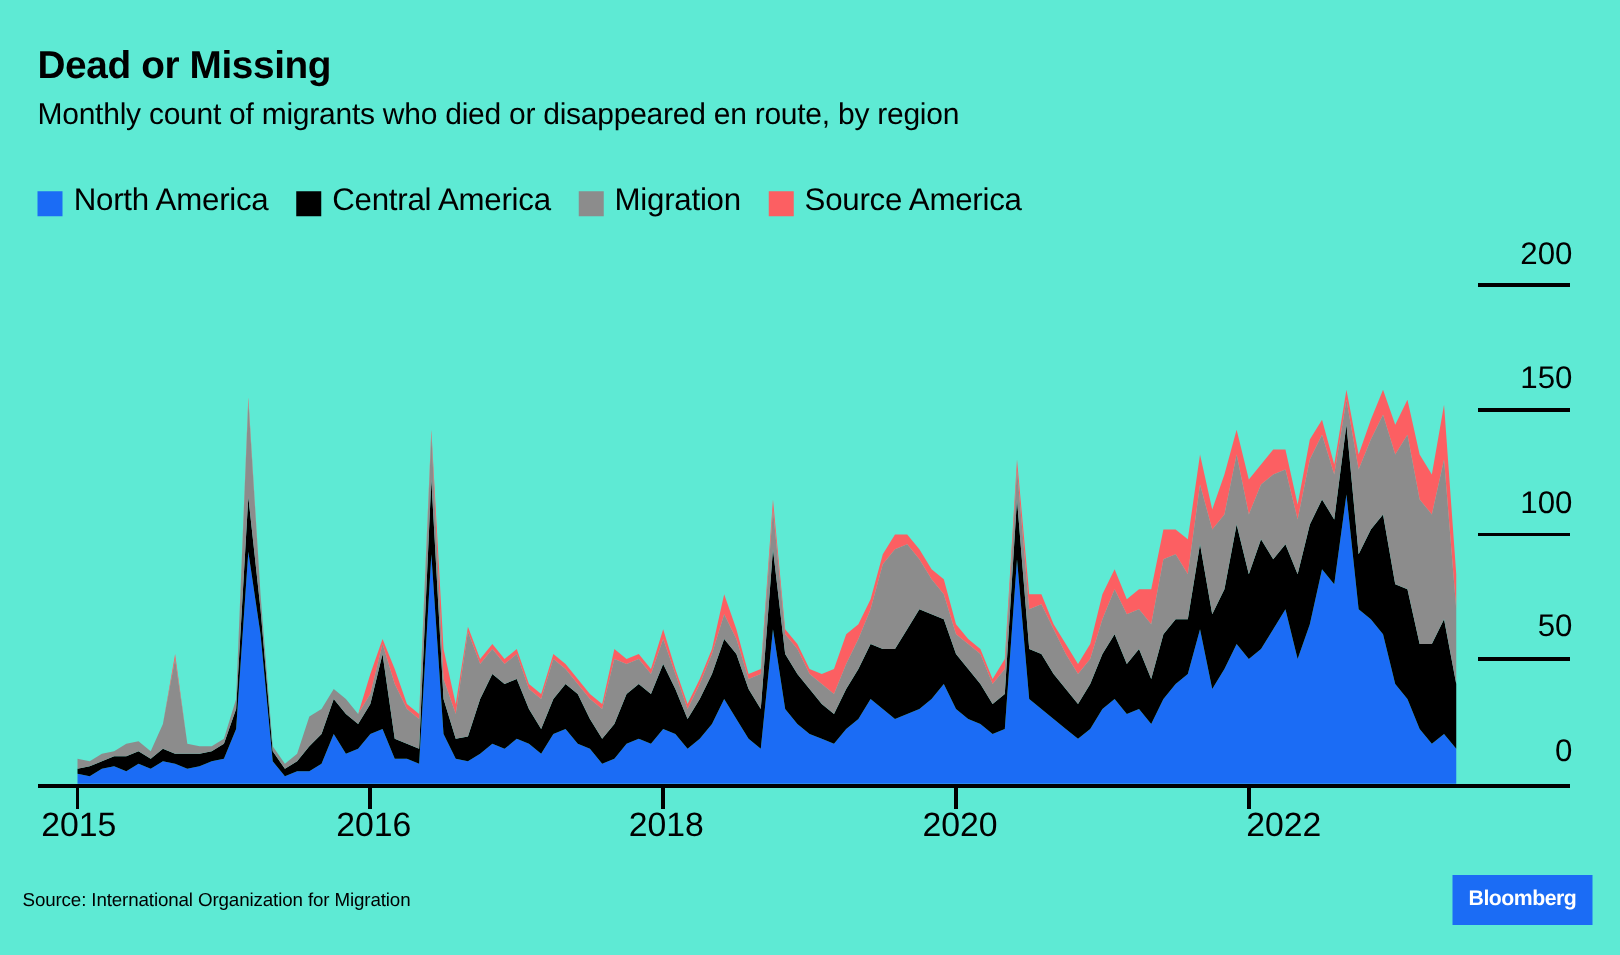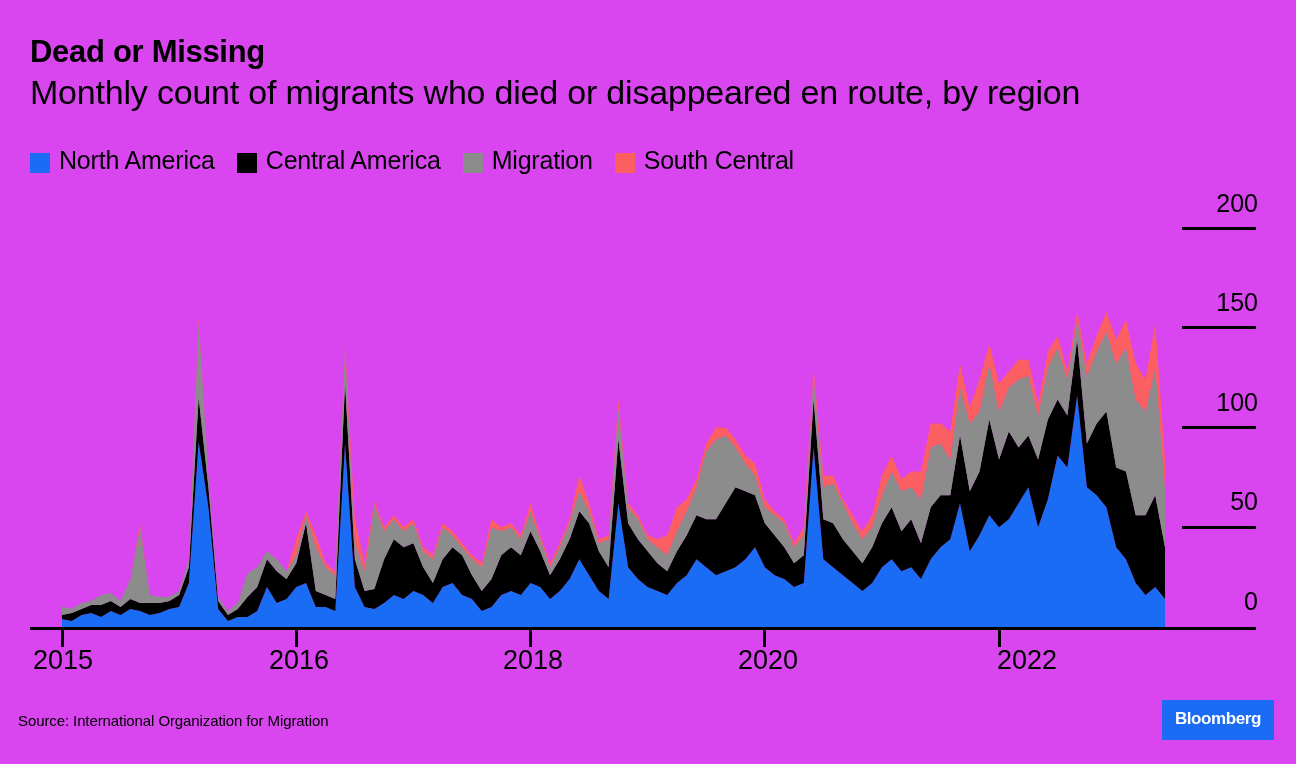--- a/index.html
+++ b/index.html
@@ -12,40 +12,40 @@
     height: 764px;
     font-family: "Liberation Sans", sans-serif;
     color: #000000;
     overflow: hidden;
     position: relative;
   }
   #page {
     position: relative;
     width: 1296px;
     height: 764px;
-    background: #d946ef;
+    background: #5eead4;
   }
 
   
   #header {
     position: absolute;
     left: 30px;
     top: 34px;
     width: 1240px;
   }
   #chart-title {
     font-size: 31px;
     font-weight: bold;
     letter-spacing: -0.3px;
     line-height: 36px;
     margin: 0;
     color: #000000;
   }
   #chart-subtitle {
-    font-size: 34px;
+    font-size: 24px;
     font-weight: normal;
     letter-spacing: -0.2px;
     line-height: 32px;
     margin: 6px 0 0 0;
     color: #000000;
   }
 
   
   #legend {
     position: absolute;
@@ -155,21 +155,21 @@
     <div class="legend-item">
       <span class="legend-swatch" style="background:#000000"></span>
       <span class="legend-label">Central America</span>
     </div>
     <div class="legend-item">
       <span class="legend-swatch" style="background:#8c8c8c"></span>
       <span class="legend-label">Migration</span>
     </div>
     <div class="legend-item">
       <span class="legend-swatch" style="background:#fc5f62"></span>
-      <span class="legend-label">South Central</span>
+      <span class="legend-label">Source America</span>
     </div>
   </div>
 
   <div id="plot-wrap">
     <svg id="plot-svg" width="1296" height="764" viewBox="0 0 1296 764">
       <g id="areas">
           <path d="M62.00,619.02 L71.76,621.01 L81.52,615.03 L91.28,613.03 L101.04,617.02 L110.81,611.04 L120.57,615.03 L130.33,609.04 L140.09,611.04 L149.85,615.03 L159.61,613.03 L169.37,609.04 L179.13,607.05 L188.89,583.11 L198.65,441.47 L208.42,507.30 L218.18,609.04 L227.94,621.01 L237.70,617.02 L247.46,617.02 L257.22,611.04 L266.98,587.10 L276.74,603.06 L286.50,599.07 L296.27,587.10 L306.03,583.11 L315.79,607.05 L325.55,607.05 L335.31,611.04 L345.07,443.46 L354.83,587.10 L364.59,607.05 L374.35,609.04 L384.12,603.06 L393.88,595.08 L403.64,599.07 L413.40,591.09 L423.16,595.08 L432.92,603.06 L442.68,587.10 L452.44,583.11 L462.20,595.08 L471.96,599.07 L481.73,611.04 L491.49,607.05 L501.25,595.08 L511.01,591.09 L520.77,595.08 L530.53,583.11 L540.29,587.10 L550.05,599.07 L559.81,591.09 L569.58,579.12 L579.34,559.17 L589.10,575.13 L598.86,591.09 L608.62,599.07 L618.38,503.31 L628.14,567.15 L637.90,579.12 L647.66,587.10 L657.42,591.09 L667.19,595.08 L676.95,583.11 L686.71,575.13 L696.47,559.17 L706.23,567.15 L715.99,575.13 L725.75,571.14 L735.51,567.15 L745.27,559.17 L755.04,547.20 L764.80,567.15 L774.56,575.13 L784.32,579.12 L794.08,587.10 L803.84,583.11 L813.60,447.45 L823.36,559.17 L833.12,567.15 L842.88,575.13 L852.65,583.11 L862.41,591.09 L872.17,583.11 L881.93,567.15 L891.69,559.17 L901.45,571.14 L911.21,567.15 L920.97,579.12 L930.73,559.17 L940.50,547.20 L950.26,539.22 L960.02,503.31 L969.78,551.19 L979.54,535.23 L989.30,515.28 L999.06,527.25 L1008.82,519.27 L1018.58,503.31 L1028.35,487.35 L1038.11,527.25 L1047.87,499.32 L1057.63,455.43 L1067.39,467.40 L1077.15,395.58 L1086.91,487.35 L1096.67,495.33 L1106.43,507.30 L1116.19,547.20 L1125.96,559.17 L1135.72,583.11 L1145.48,595.08 L1155.24,587.10 L1165.00,599.07 L1165.00,627.00 L1155.24,627.00 L1145.48,627.00 L1135.72,627.00 L1125.96,627.00 L1116.19,627.00 L1106.43,627.00 L1096.67,627.00 L1086.91,627.00 L1077.15,627.00 L1067.39,627.00 L1057.63,627.00 L1047.87,627.00 L1038.11,627.00 L1028.35,627.00 L1018.58,627.00 L1008.82,627.00 L999.06,627.00 L989.30,627.00 L979.54,627.00 L969.78,627.00 L960.02,627.00 L950.26,627.00 L940.50,627.00 L930.73,627.00 L920.97,627.00 L911.21,627.00 L901.45,627.00 L891.69,627.00 L881.93,627.00 L872.17,627.00 L862.41,627.00 L852.65,627.00 L842.88,627.00 L833.12,627.00 L823.36,627.00 L813.60,627.00 L803.84,627.00 L794.08,627.00 L784.32,627.00 L774.56,627.00 L764.80,627.00 L755.04,627.00 L745.27,627.00 L735.51,627.00 L725.75,627.00 L715.99,627.00 L706.23,627.00 L696.47,627.00 L686.71,627.00 L676.95,627.00 L667.19,627.00 L657.42,627.00 L647.66,627.00 L637.90,627.00 L628.14,627.00 L618.38,627.00 L608.62,627.00 L598.86,627.00 L589.10,627.00 L579.34,627.00 L569.58,627.00 L559.81,627.00 L550.05,627.00 L540.29,627.00 L530.53,627.00 L520.77,627.00 L511.01,627.00 L501.25,627.00 L491.49,627.00 L481.73,627.00 L471.96,627.00 L462.20,627.00 L452.44,627.00 L442.68,627.00 L432.92,627.00 L423.16,627.00 L413.40,627.00 L403.64,627.00 L393.88,627.00 L384.12,627.00 L374.35,627.00 L364.59,627.00 L354.83,627.00 L345.07,627.00 L335.31,627.00 L325.55,627.00 L315.79,627.00 L306.03,627.00 L296.27,627.00 L286.50,627.00 L276.74,627.00 L266.98,627.00 L257.22,627.00 L247.46,627.00 L237.70,627.00 L227.94,627.00 L218.18,627.00 L208.42,627.00 L198.65,627.00 L188.89,627.00 L179.13,627.00 L169.37,627.00 L159.61,627.00 L149.85,627.00 L140.09,627.00 L130.33,627.00 L120.57,627.00 L110.81,627.00 L101.04,627.00 L91.28,627.00 L81.52,627.00 L71.76,627.00 L62.00,627.00 Z" fill="#1b6cf5" shape-rendering="geometricPrecision"></path>
           <path d="M62.00,615.03 L71.76,613.03 L81.52,609.04 L91.28,605.05 L101.04,605.05 L110.81,601.07 L120.57,607.05 L130.33,599.07 L140.09,603.06 L149.85,603.06 L159.61,603.06 L169.37,601.07 L179.13,595.08 L188.89,567.15 L198.65,397.57 L208.42,487.35 L218.18,601.07 L227.94,615.03 L237.70,609.04 L247.46,597.08 L257.22,587.10 L266.98,559.17 L276.74,571.14 L286.50,579.12 L296.27,563.16 L306.03,523.26 L315.79,591.09 L325.55,595.08 L335.31,599.07 L345.07,383.61 L354.83,559.17 L364.59,591.09 L374.35,589.10 L384.12,559.17 L393.88,539.22 L403.64,547.20 L413.40,543.21 L423.16,567.15 L432.92,583.11 L442.68,559.17 L452.44,547.20 L462.20,555.18 L471.96,575.13 L481.73,591.09 L491.49,579.12 L501.25,555.18 L511.01,547.20 L520.77,555.18 L530.53,531.24 L540.29,551.19 L550.05,575.13 L559.81,559.17 L569.58,539.22 L579.34,511.29 L589.10,523.26 L598.86,551.19 L608.62,567.15 L618.38,439.47 L628.14,523.26 L637.90,539.22 L647.66,551.19 L657.42,563.16 L667.19,571.14 L676.95,551.19 L686.71,535.23 L696.47,515.28 L706.23,519.27 L715.99,519.27 L725.75,503.31 L735.51,487.35 L745.27,491.34 L755.04,495.33 L764.80,523.26 L774.56,535.23 L784.32,547.20 L794.08,563.16 L803.84,555.18 L813.60,399.57 L823.36,519.27 L833.12,523.26 L842.88,539.22 L852.65,551.19 L862.41,563.16 L872.17,547.20 L881.93,523.26 L891.69,507.30 L901.45,531.24 L911.21,519.27 L920.97,543.21 L930.73,507.30 L940.50,495.33 L950.26,495.33 L960.02,435.48 L969.78,491.34 L979.54,471.39 L989.30,419.52 L999.06,459.42 L1008.82,431.49 L1018.58,447.45 L1028.35,435.48 L1038.11,459.42 L1047.87,419.52 L1057.63,399.57 L1067.39,415.53 L1077.15,339.72 L1086.91,443.46 L1096.67,423.51 L1106.43,411.54 L1116.19,467.40 L1125.96,471.39 L1135.72,515.28 L1145.48,515.28 L1155.24,495.33 L1165.00,547.20 L1165.00,599.07 L1155.24,587.10 L1145.48,595.08 L1135.72,583.11 L1125.96,559.17 L1116.19,547.20 L1106.43,507.30 L1096.67,495.33 L1086.91,487.35 L1077.15,395.58 L1067.39,467.40 L1057.63,455.43 L1047.87,499.32 L1038.11,527.25 L1028.35,487.35 L1018.58,503.31 L1008.82,519.27 L999.06,527.25 L989.30,515.28 L979.54,535.23 L969.78,551.19 L960.02,503.31 L950.26,539.22 L940.50,547.20 L930.73,559.17 L920.97,579.12 L911.21,567.15 L901.45,571.14 L891.69,559.17 L881.93,567.15 L872.17,583.11 L862.41,591.09 L852.65,583.11 L842.88,575.13 L833.12,567.15 L823.36,559.17 L813.60,447.45 L803.84,583.11 L794.08,587.10 L784.32,579.12 L774.56,575.13 L764.80,567.15 L755.04,547.20 L745.27,559.17 L735.51,567.15 L725.75,571.14 L715.99,575.13 L706.23,567.15 L696.47,559.17 L686.71,575.13 L676.95,583.11 L667.19,595.08 L657.42,591.09 L647.66,587.10 L637.90,579.12 L628.14,567.15 L618.38,503.31 L608.62,599.07 L598.86,591.09 L589.10,575.13 L579.34,559.17 L569.58,579.12 L559.81,591.09 L550.05,599.07 L540.29,587.10 L530.53,583.11 L520.77,595.08 L511.01,591.09 L501.25,595.08 L491.49,607.05 L481.73,611.04 L471.96,599.07 L462.20,595.08 L452.44,583.11 L442.68,587.10 L432.92,603.06 L423.16,595.08 L413.40,591.09 L403.64,599.07 L393.88,595.08 L384.12,603.06 L374.35,609.04 L364.59,607.05 L354.83,587.10 L345.07,443.46 L335.31,611.04 L325.55,607.05 L315.79,607.05 L306.03,583.11 L296.27,587.10 L286.50,599.07 L276.74,603.06 L266.98,587.10 L257.22,611.04 L247.46,617.02 L237.70,617.02 L227.94,621.01 L218.18,609.04 L208.42,507.30 L198.65,441.47 L188.89,583.11 L179.13,607.05 L169.37,609.04 L159.61,613.03 L149.85,615.03 L140.09,611.04 L130.33,609.04 L120.57,615.03 L110.81,611.04 L101.04,617.02 L91.28,613.03 L81.52,615.03 L71.76,621.01 L62.00,619.02 Z" fill="#000000" shape-rendering="geometricPrecision"></path>
           <path d="M62.00,607.05 L71.76,609.04 L81.52,603.06 L91.28,601.07 L101.04,595.08 L110.81,593.09 L120.57,601.07 L130.33,579.12 L140.09,527.25 L149.85,595.08 L159.61,597.08 L169.37,597.08 L179.13,591.09 L188.89,559.17 L198.65,321.76 L208.42,475.38 L218.18,597.08 L227.94,611.04 L237.70,603.06 L247.46,573.13 L257.22,567.15 L266.98,551.19 L276.74,559.17 L286.50,571.14 L296.27,555.18 L306.03,515.28 L315.79,547.20 L325.55,567.15 L335.31,575.13 L345.07,347.70 L354.83,543.21 L364.59,571.14 L374.35,505.31 L384.12,531.24 L393.88,519.27 L403.64,531.24 L413.40,523.26 L423.16,551.19 L432.92,559.17 L442.68,527.25 L452.44,535.23 L462.20,547.20 L471.96,559.17 L481.73,567.15 L491.49,527.25 L501.25,531.24 L511.01,527.25 L520.77,539.22 L530.53,511.29 L540.29,539.22 L550.05,567.15 L559.81,547.20 L569.58,523.26 L579.34,491.34 L589.10,511.29 L598.86,543.21 L608.62,539.22 L618.38,407.55 L628.14,507.30 L637.90,519.27 L647.66,539.22 L657.42,547.20 L667.19,555.18 L676.95,531.24 L686.71,511.29 L696.47,487.35 L706.23,451.44 L715.99,439.47 L725.75,435.48 L735.51,447.45 L745.27,463.41 L755.04,475.38 L764.80,507.30 L774.56,515.28 L784.32,523.26 L794.08,547.20 L803.84,535.23 L813.60,375.63 L823.36,487.35 L833.12,483.36 L842.88,503.31 L852.65,523.26 L862.41,539.22 L872.17,527.25 L881.93,495.33 L891.69,471.39 L901.45,491.34 L911.21,487.35 L920.97,499.32 L930.73,447.45 L940.50,443.46 L950.26,459.42 L960.02,387.60 L969.78,423.51 L979.54,411.54 L989.30,363.66 L999.06,411.54 L1008.82,387.60 L1018.58,379.62 L1028.35,375.63 L1038.11,415.53 L1047.87,367.65 L1057.63,347.70 L1067.39,379.62 L1077.15,319.77 L1086.91,375.63 L1096.67,351.69 L1106.43,331.74 L1116.19,363.66 L1125.96,347.70 L1135.72,399.57 L1145.48,411.54 L1155.24,367.65 L1165.00,487.35 L1165.00,547.20 L1155.24,495.33 L1145.48,515.28 L1135.72,515.28 L1125.96,471.39 L1116.19,467.40 L1106.43,411.54 L1096.67,423.51 L1086.91,443.46 L1077.15,339.72 L1067.39,415.53 L1057.63,399.57 L1047.87,419.52 L1038.11,459.42 L1028.35,435.48 L1018.58,447.45 L1008.82,431.49 L999.06,459.42 L989.30,419.52 L979.54,471.39 L969.78,491.34 L960.02,435.48 L950.26,495.33 L940.50,495.33 L930.73,507.30 L920.97,543.21 L911.21,519.27 L901.45,531.24 L891.69,507.30 L881.93,523.26 L872.17,547.20 L862.41,563.16 L852.65,551.19 L842.88,539.22 L833.12,523.26 L823.36,519.27 L813.60,399.57 L803.84,555.18 L794.08,563.16 L784.32,547.20 L774.56,535.23 L764.80,523.26 L755.04,495.33 L745.27,491.34 L735.51,487.35 L725.75,503.31 L715.99,519.27 L706.23,519.27 L696.47,515.28 L686.71,535.23 L676.95,551.19 L667.19,571.14 L657.42,563.16 L647.66,551.19 L637.90,539.22 L628.14,523.26 L618.38,439.47 L608.62,567.15 L598.86,551.19 L589.10,523.26 L579.34,511.29 L569.58,539.22 L559.81,559.17 L550.05,575.13 L540.29,551.19 L530.53,531.24 L520.77,555.18 L511.01,547.20 L501.25,555.18 L491.49,579.12 L481.73,591.09 L471.96,575.13 L462.20,555.18 L452.44,547.20 L442.68,559.17 L432.92,583.11 L423.16,567.15 L413.40,543.21 L403.64,547.20 L393.88,539.22 L384.12,559.17 L374.35,589.10 L364.59,591.09 L354.83,559.17 L345.07,383.61 L335.31,599.07 L325.55,595.08 L315.79,591.09 L306.03,523.26 L296.27,563.16 L286.50,579.12 L276.74,571.14 L266.98,559.17 L257.22,587.10 L247.46,597.08 L237.70,609.04 L227.94,615.03 L218.18,601.07 L208.42,487.35 L198.65,397.57 L188.89,567.15 L179.13,595.08 L169.37,601.07 L159.61,603.06 L149.85,603.06 L140.09,603.06 L130.33,599.07 L120.57,607.05 L110.81,601.07 L101.04,605.05 L91.28,605.05 L81.52,609.04 L71.76,613.03 L62.00,615.03 Z" fill="#8c8c8c" shape-rendering="geometricPrecision"></path>
           <path d="M62.00,607.05 L71.76,609.04 L81.52,603.06 L91.28,601.07 L101.04,595.08 L110.81,593.09 L120.57,601.07 L130.33,579.12 L140.09,523.26 L149.85,595.08 L159.61,597.08 L169.37,597.08 L179.13,591.09 L188.89,559.17 L198.65,317.77 L208.42,475.38 L218.18,597.08 L227.94,611.04 L237.70,603.06 L247.46,573.13 L257.22,567.15 L266.98,551.19 L276.74,559.17 L286.50,571.14 L296.27,539.22 L306.03,511.29 L315.79,535.23 L325.55,563.16 L335.31,571.14 L345.07,343.71 L354.83,519.27 L364.59,563.16 L374.35,501.31 L384.12,527.25 L393.88,515.28 L403.64,527.25 L413.40,519.27 L423.16,547.20 L432.92,555.18 L442.68,523.26 L452.44,531.24 L462.20,543.21 L471.96,555.18 L481.73,563.16 L491.49,519.27 L501.25,527.25 L511.01,523.26 L520.77,535.23 L530.53,503.31 L540.29,535.23 L550.05,563.16 L559.81,543.21 L569.58,519.27 L579.34,475.38 L589.10,503.31 L598.86,539.22 L608.62,535.23 L618.38,399.57 L628.14,503.31 L637.90,515.28 L647.66,535.23 L657.42,539.22 L667.19,535.23 L676.95,507.30 L686.71,499.32 L696.47,479.37 L706.23,443.46 L715.99,427.50 L725.75,427.50 L735.51,439.47 L745.27,455.43 L755.04,463.41 L764.80,499.32 L774.56,511.29 L784.32,519.27 L794.08,543.21 L803.84,527.25 L813.60,367.65 L823.36,475.38 L833.12,475.38 L842.88,499.32 L852.65,515.28 L862.41,531.24 L872.17,515.28 L881.93,475.38 L891.69,455.43 L901.45,479.37 L911.21,471.39 L920.97,471.39 L930.73,423.51 L940.50,423.51 L950.26,431.49 L960.02,363.66 L969.78,407.55 L979.54,379.62 L989.30,343.71 L999.06,383.61 L1008.82,371.64 L1018.58,359.67 L1028.35,359.67 L1038.11,403.56 L1047.87,351.69 L1057.63,335.73 L1067.39,371.64 L1077.15,311.79 L1086.91,363.66 L1096.67,335.73 L1106.43,311.79 L1116.19,339.72 L1125.96,319.77 L1135.72,363.66 L1145.48,379.62 L1155.24,323.76 L1165.00,459.42 L1165.00,487.35 L1155.24,367.65 L1145.48,411.54 L1135.72,399.57 L1125.96,347.70 L1116.19,363.66 L1106.43,331.74 L1096.67,351.69 L1086.91,375.63 L1077.15,319.77 L1067.39,379.62 L1057.63,347.70 L1047.87,367.65 L1038.11,415.53 L1028.35,375.63 L1018.58,379.62 L1008.82,387.60 L999.06,411.54 L989.30,363.66 L979.54,411.54 L969.78,423.51 L960.02,387.60 L950.26,459.42 L940.50,443.46 L930.73,447.45 L920.97,499.32 L911.21,487.35 L901.45,491.34 L891.69,471.39 L881.93,495.33 L872.17,527.25 L862.41,539.22 L852.65,523.26 L842.88,503.31 L833.12,483.36 L823.36,487.35 L813.60,375.63 L803.84,535.23 L794.08,547.20 L784.32,523.26 L774.56,515.28 L764.80,507.30 L755.04,475.38 L745.27,463.41 L735.51,447.45 L725.75,435.48 L715.99,439.47 L706.23,451.44 L696.47,487.35 L686.71,511.29 L676.95,531.24 L667.19,555.18 L657.42,547.20 L647.66,539.22 L637.90,519.27 L628.14,507.30 L618.38,407.55 L608.62,539.22 L598.86,543.21 L589.10,511.29 L579.34,491.34 L569.58,523.26 L559.81,547.20 L550.05,567.15 L540.29,539.22 L530.53,511.29 L520.77,539.22 L511.01,527.25 L501.25,531.24 L491.49,527.25 L481.73,567.15 L471.96,559.17 L462.20,547.20 L452.44,535.23 L442.68,527.25 L432.92,559.17 L423.16,551.19 L413.40,523.26 L403.64,531.24 L393.88,519.27 L384.12,531.24 L374.35,505.31 L364.59,571.14 L354.83,543.21 L345.07,347.70 L335.31,575.13 L325.55,567.15 L315.79,547.20 L306.03,515.28 L296.27,555.18 L286.50,571.14 L276.74,559.17 L266.98,551.19 L257.22,567.15 L247.46,573.13 L237.70,603.06 L227.94,611.04 L218.18,597.08 L208.42,475.38 L198.65,321.76 L188.89,559.17 L179.13,591.09 L169.37,597.08 L159.61,597.08 L149.85,595.08 L140.09,527.25 L130.33,579.12 L120.57,601.07 L110.81,593.09 L101.04,595.08 L91.28,601.07 L81.52,603.06 L71.76,609.04 L62.00,607.05 Z" fill="#fc5f62" shape-rendering="geometricPrecision"></path>

